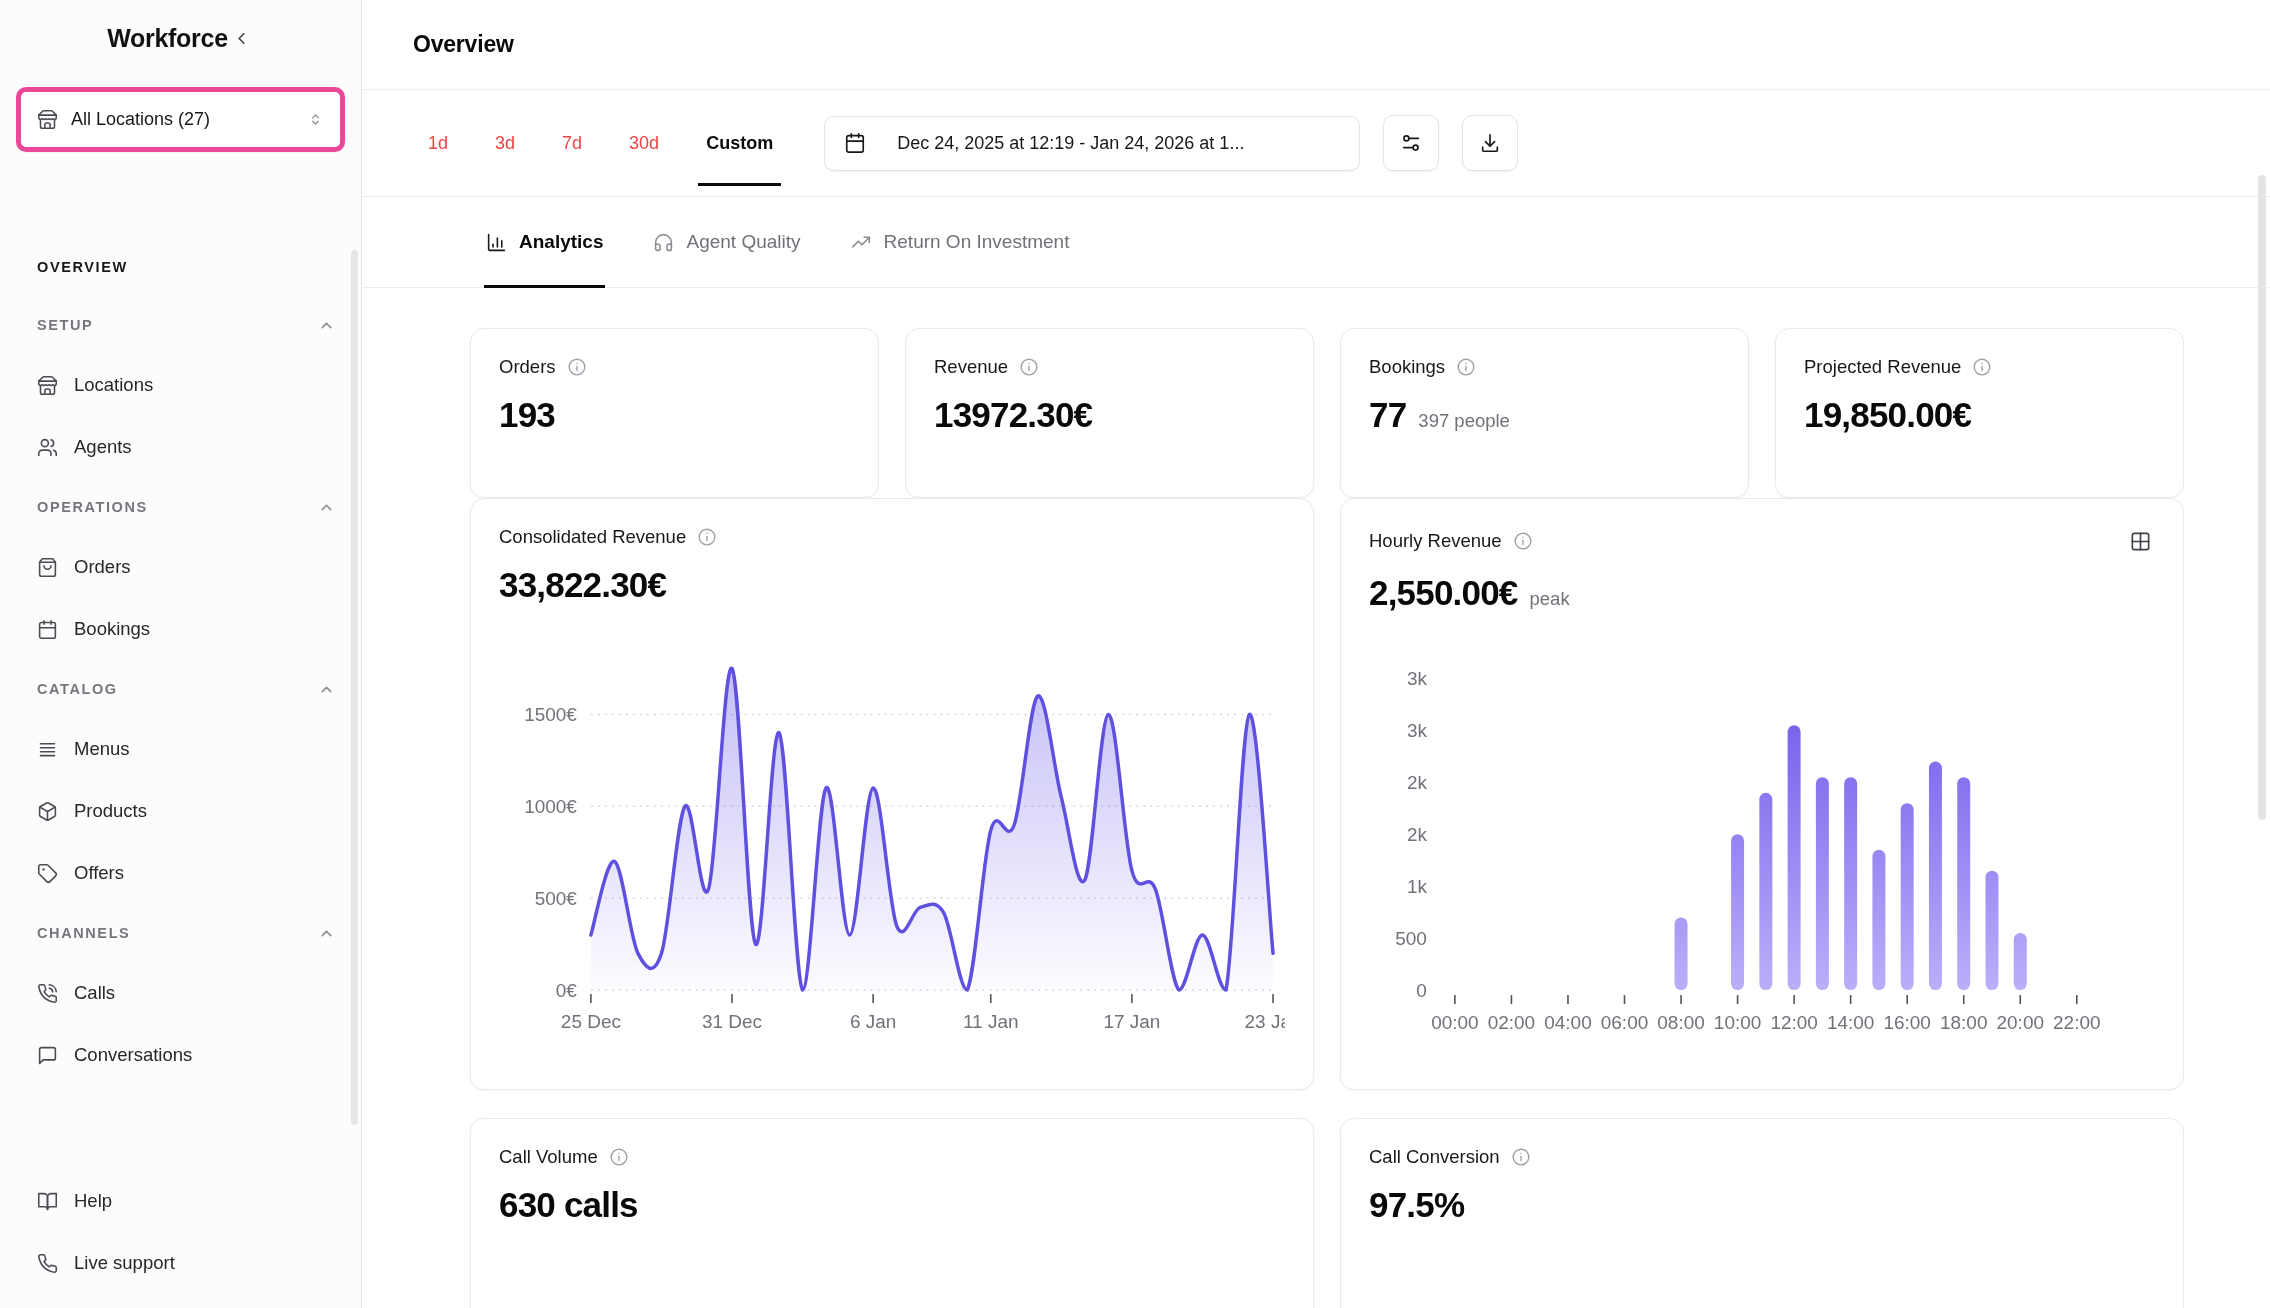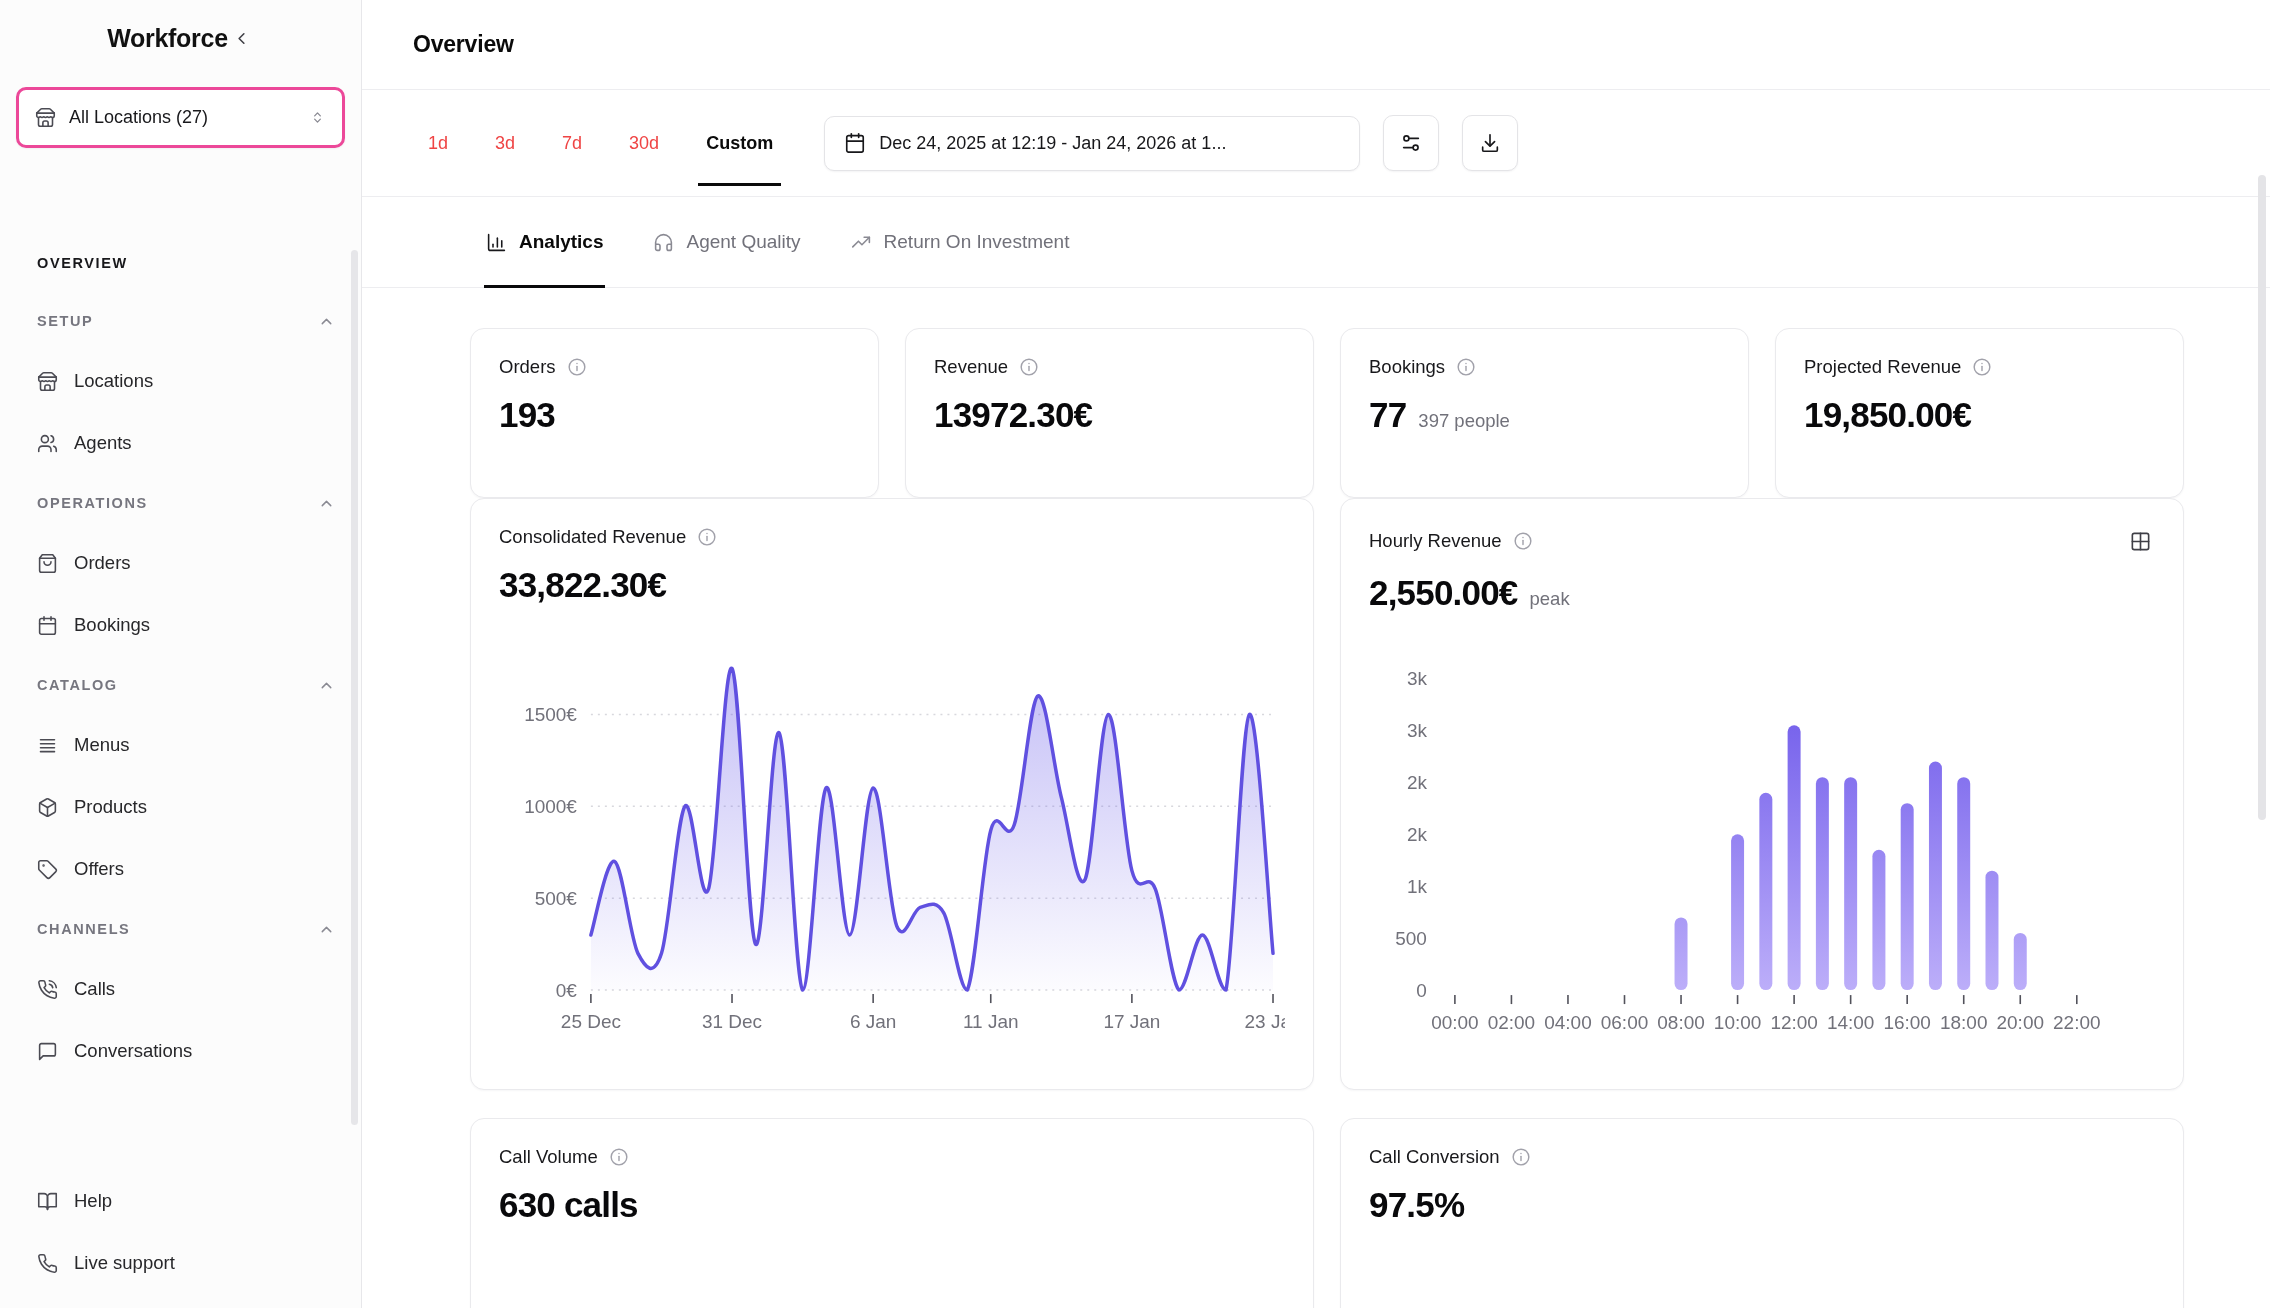--- a/index.html
+++ b/index.html
@@ -18,21 +18,21 @@
   .sidebar{
     width:362px;min-width:362px;height:100%;background:#FCFCFC;
     border-right:1px solid #E7E7EA;display:flex;flex-direction:column;
     box-sizing:border-box;position:relative;
   }
   .sb-head{display:flex;align-items:center;justify-content:center;padding:24px 30px 0 32px}
   .sb-title{font-size:25px;font-weight:700;letter-spacing:-.3px;color:#111}
   .collapse-btn{width:28px;height:28px;display:flex;align-items:center;justify-content:center;cursor:pointer}
   .collapse-btn .ic{width:19px;height:19px;color:#3F3F46}
   .loc-select{
-    margin:34px 16px 0 16px;height:55px;background:#fff;border:3px solid #ec4899;border-radius:10px;
+    margin:34px 16px 0 16px;height:55px;background:#fff;border:5px solid #ec4899;border-radius:10px;
     display:flex;align-items:center;gap:13px;padding:0 16px;box-shadow:0 1px 2px rgba(16,24,40,.05);
     font-size:18px;color:#18181B;cursor:pointer;
   }
   .loc-select .grow{flex:1}
   .nav{margin-top:86px;display:flex;flex-direction:column;padding:0 26px 0 37px}
   .nav-section-label{
     height:58px;display:flex;align-items:center;justify-content:space-between;
     font-size:14.5px;font-weight:700;letter-spacing:1.6px;color:#76767F;
   }
   .nav-section-label.overview{color:#18181B}
@@ -44,21 +44,21 @@
   .main{flex:1;display:flex;flex-direction:column;position:relative;background:#fff;overflow:hidden}
   .top{height:90px;min-height:90px;display:flex;align-items:center;padding-left:51px;border-bottom:1px solid #EDEDF0;box-sizing:border-box}
   .page-title{font-size:23px;font-weight:700;letter-spacing:-.2px;color:#0A0A0A}
 
   .toolbar{height:107px;min-height:107px;display:flex;align-items:center;padding-left:64px;border-bottom:1px solid #EDEDF0;box-sizing:border-box}
   .range{font-size:18px;color:#ef4444;margin-right:43px;cursor:pointer;position:relative;padding:6px 2px}
   .range.active{color:#0A0A0A;font-weight:700}
   .range.active::after{content:"";position:absolute;left:-6px;right:-6px;bottom:-26px;height:2.5px;background:#0A0A0A}
   .date-btn{
     margin-left:6px;height:55px;width:536px;background:#fff;border:1px solid #E4E4E7;border-radius:10px;
-    display:flex;align-items:center;gap:13px;padding:0 19px;box-sizing:border-box;
+    display:flex;align-items:center;gap:31px;padding:0 19px;box-sizing:border-box;
     box-shadow:0 1px 2px rgba(16,24,40,.05);font-size:18px;color:#18181B;cursor:pointer;white-space:nowrap;overflow:hidden;
   }
   .icon-btn{
     width:54px;height:54px;margin-left:23px;background:#fff;border:1px solid #E4E4E7;border-radius:10px;
     display:flex;align-items:center;justify-content:center;box-shadow:0 1px 2px rgba(16,24,40,.05);cursor:pointer;
   }
 
   .tabsrow{height:91px;min-height:91px;display:flex;align-items:stretch;padding-left:124px;border-bottom:1px solid #EDEDF0;box-sizing:border-box}
   .tab{display:flex;align-items:center;gap:12px;margin-right:50px;position:relative;cursor:pointer;font-size:19px;color:#71717A}
   .tab .ic{color:#8A8A93}

